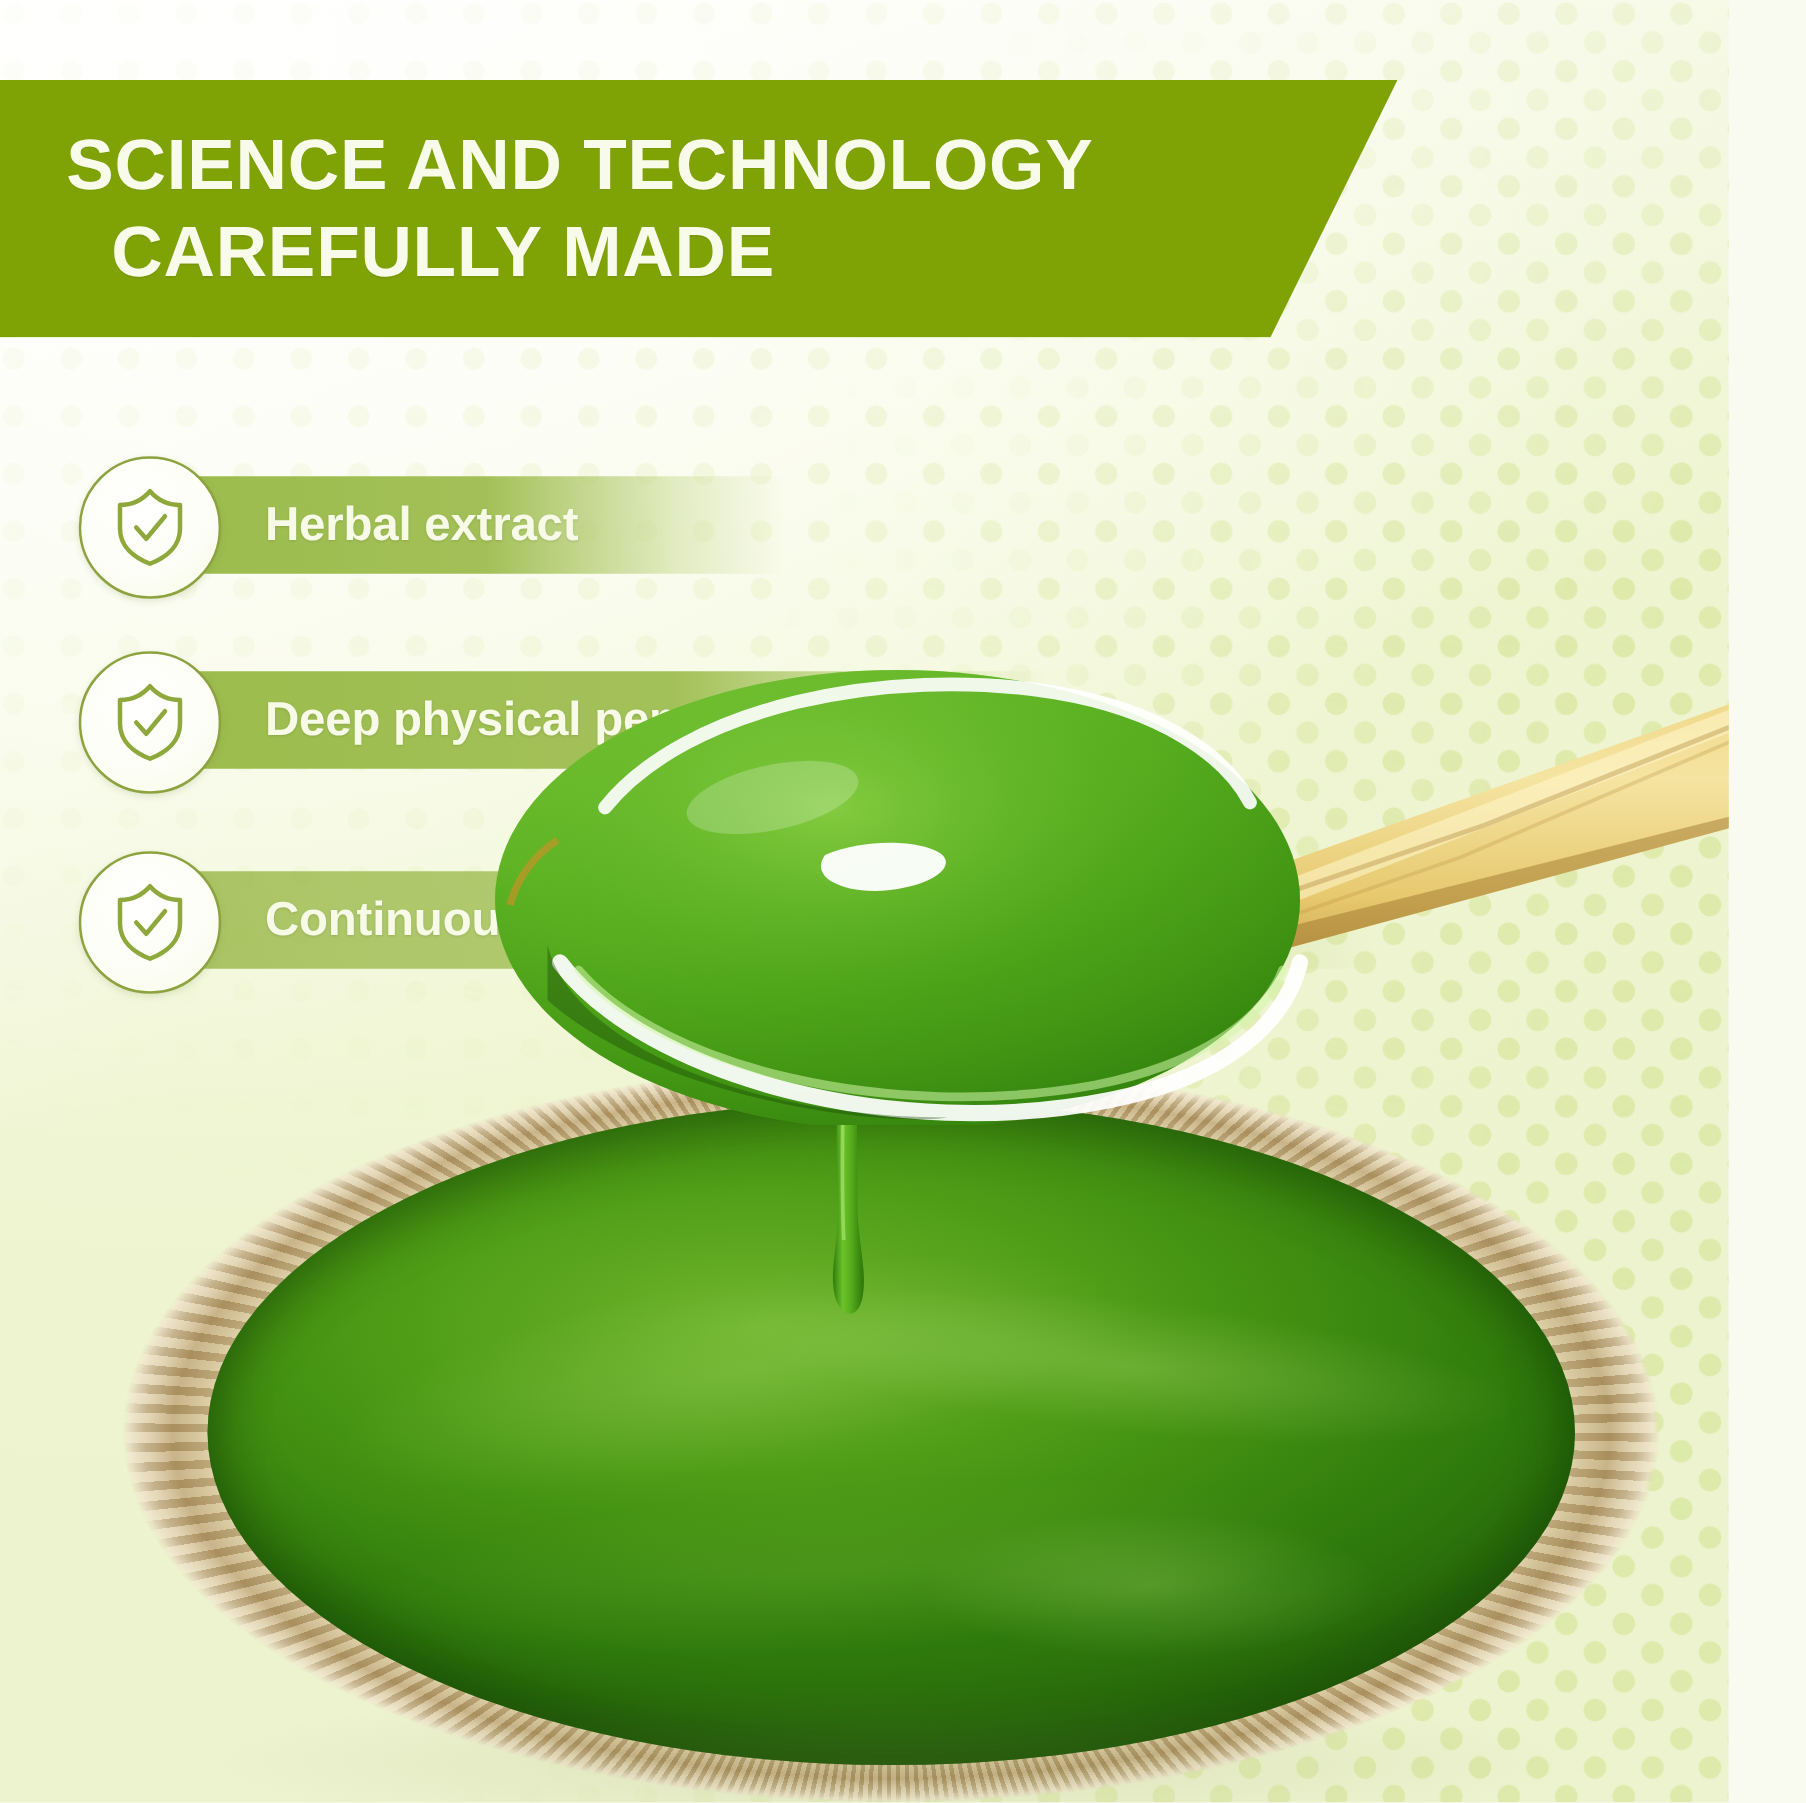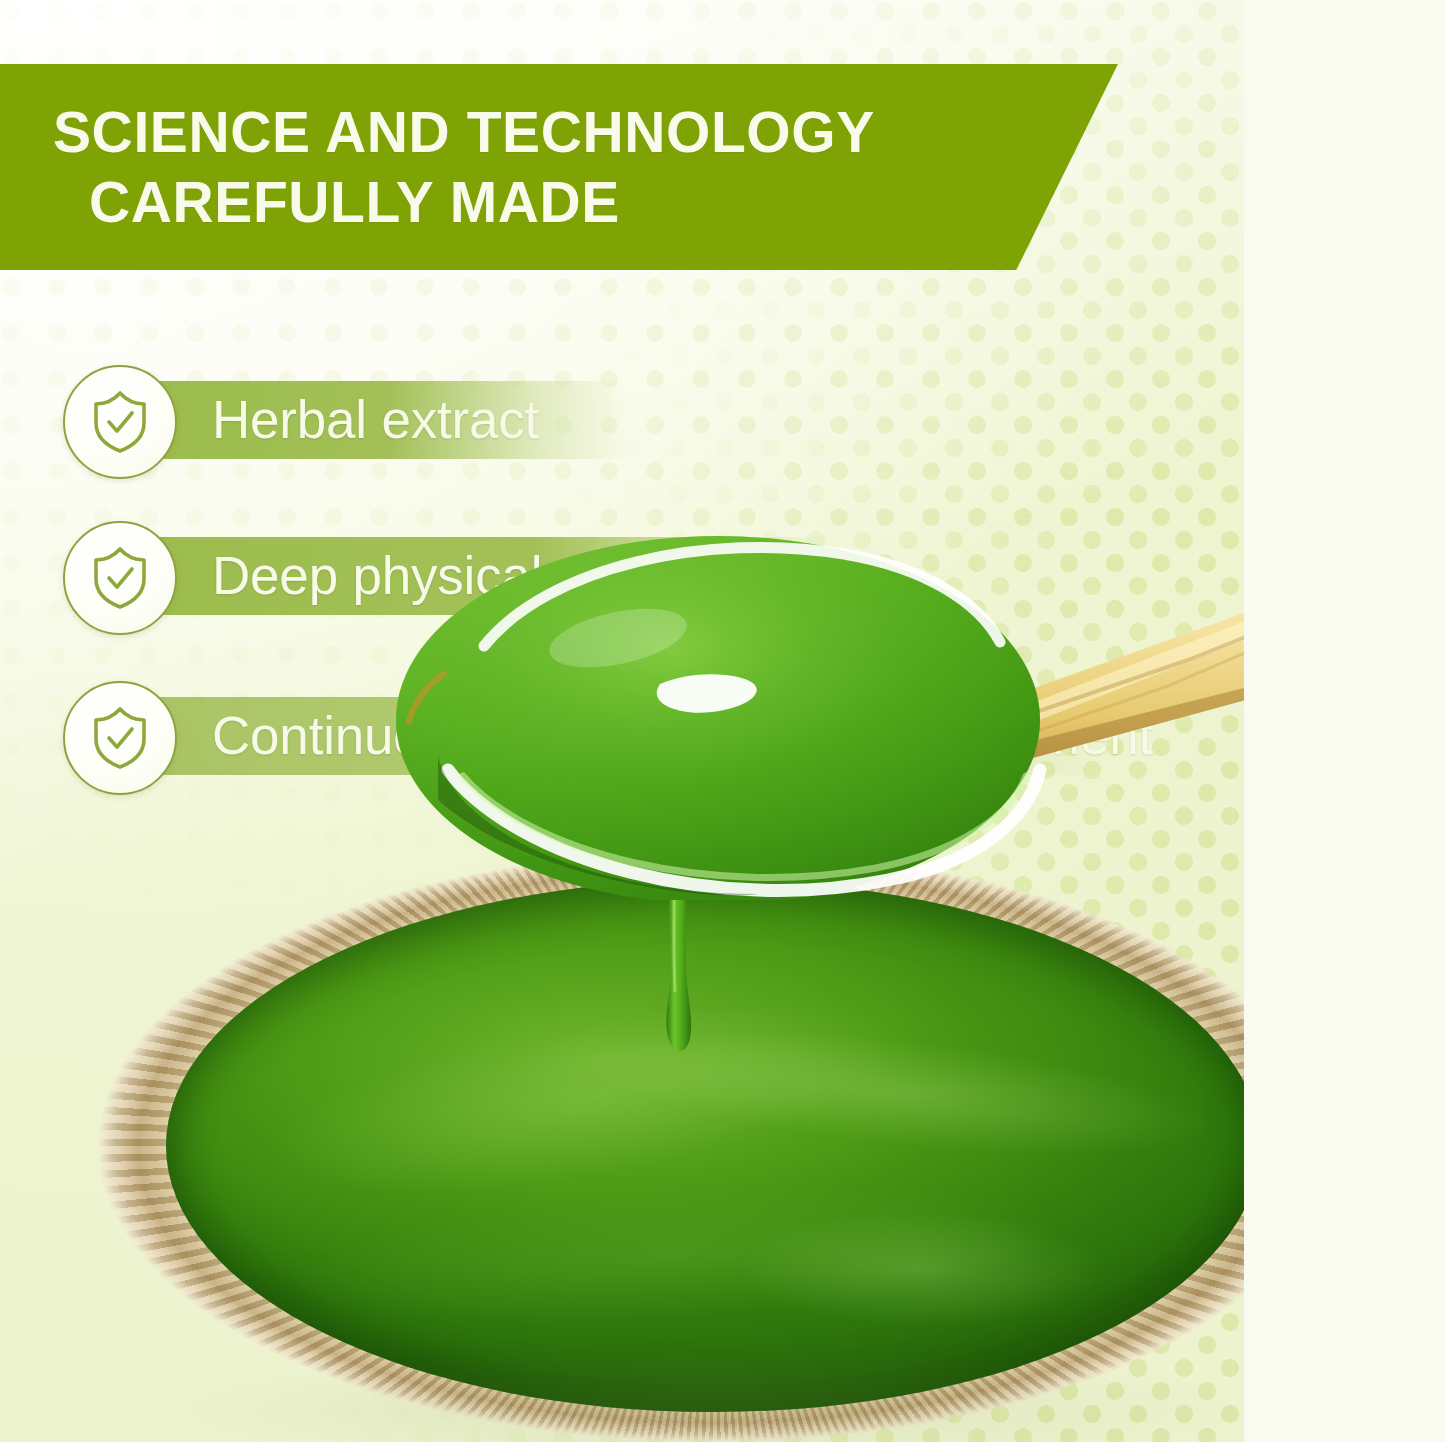--- a/index.html
+++ b/index.html
@@ -1,21 +1,21 @@
 <!DOCTYPE html>
 <html><head>
 <meta charset="utf-8">
 <style>
   html,body{margin:0;padding:0;}
   body{
     width:1445px;height:1442px;overflow:hidden;
     font-family:"Liberation Sans","DejaVu Sans",sans-serif;
     background:#FAFBF0;
   }
-  .stage{position:relative;width:1244px;height:1442px;overflow:hidden;}
+  .stage{position:relative;width:1383px;height:1442px;overflow:hidden;}
 
   
   .bg-base{
     position:absolute;inset:0;
     background:
       radial-gradient(120% 90% at 12% 2%, #FDFEF6 0%, #FBFCEF 22%, #F6FAE2 45%, #EFF5D2 70%, #EDF3CE 100%);
   }
   .bg-dots{
     position:absolute;inset:0;
     background-image:
@@ -80,22 +80,22 @@
   .frow.r1 .fbar{top:16px;width:500px;
     background:linear-gradient(90deg,#9CBC4D 0%,#A2C057 52%,rgba(205,221,152,.55) 82%,rgba(238,244,210,0) 100%);}
   .frow.r2 .fbar{top:16px;width:710px;
     background:linear-gradient(90deg,#9CBC4D 0%,#A3C159 58%,rgba(201,219,146,.5) 86%,rgba(238,244,210,0) 100%);}
   .frow.r3 .fbar{top:16px;width:975px;
     background:linear-gradient(90deg,rgba(150,182,68,.80) 0%,rgba(156,188,77,.70) 55%,rgba(196,215,140,.42) 85%,rgba(238,244,210,0) 100%);}
 
   .flabel{
     padding-left:84px;
     color:#F6FAE6;
-    font-size:53px;line-height:44px;
-    font-weight:400;letter-spacing:-.2px;
+    font-size:38px;line-height:44px;
+    font-weight:700;letter-spacing:-.2px;
     white-space:nowrap;
     font-family:"Liberation Sans","DejaVu Sans",sans-serif;
     text-shadow:0 1px 2px rgba(60,80,20,.18);
   }
 
   .fcircle{
     position:absolute;left:63px;top:0;
     width:110px;height:110px;border-radius:50%;
     background:radial-gradient(circle at 42% 35%, #FFFFFF 0%, #FDFEF6 55%, #F7FAE6 100%);
     border:2.2px solid #8CA340;

